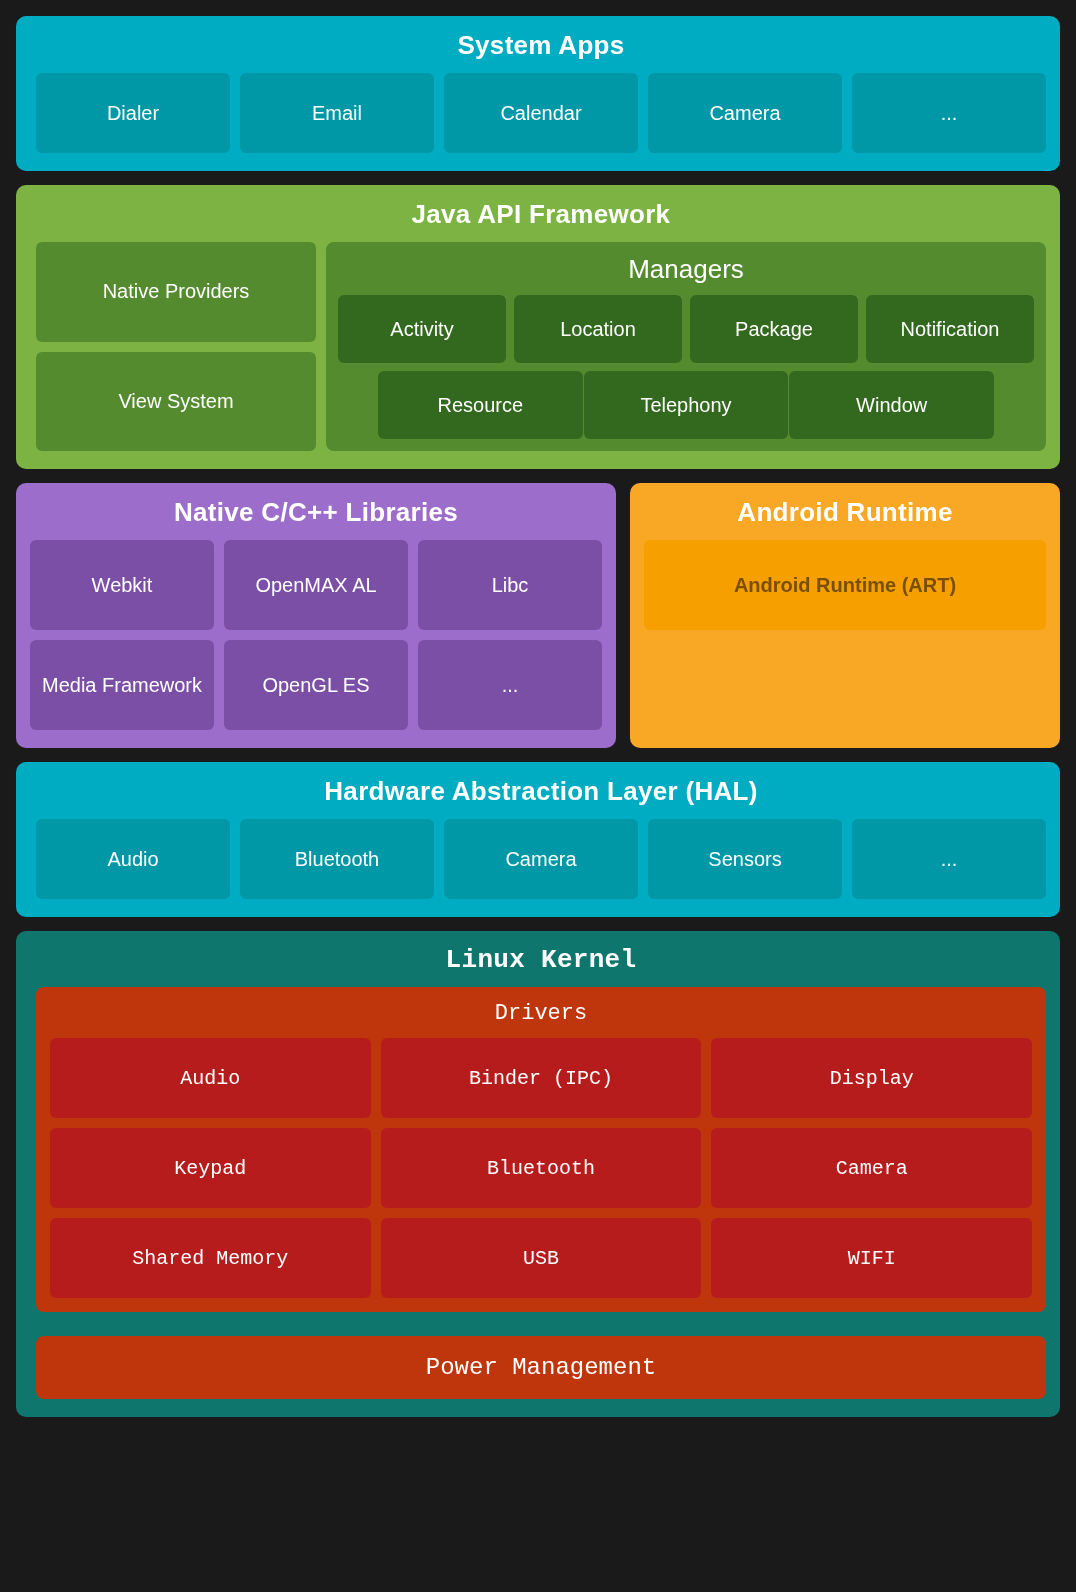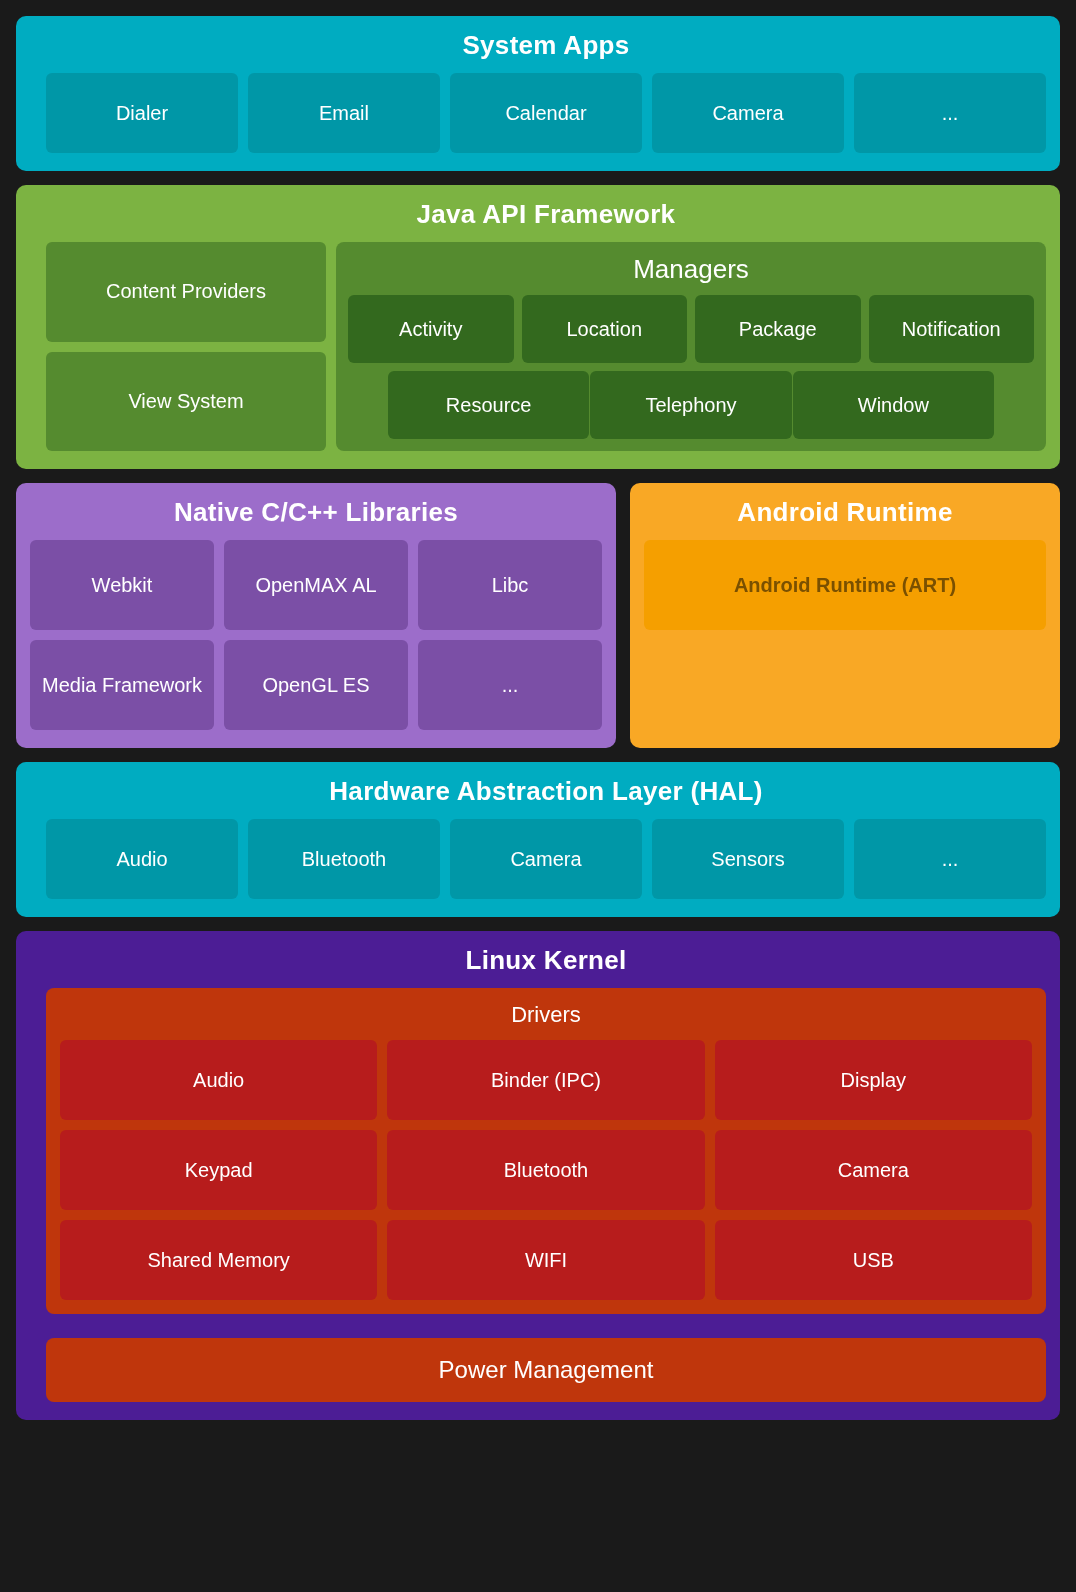--- a/index.html
+++ b/index.html
@@ -4,21 +4,21 @@
   <style>
     * { box-sizing: border-box; margin: 0; padding: 0; }
     body {
       background: #1a1a1a;
       font-family: 'Segoe UI', Arial, sans-serif;
       padding: 16px;
       width: 1076px;
     }
     .layer {
       border-radius: 10px;
-      padding: 14px 14px 18px 30px;
+      padding: 14px 14px 18px 20px;
       margin-bottom: 14px;
     }
     .layer-title {
       text-align: center;
       font-size: 26px;
       font-weight: 600;
       color: white;
       margin-bottom: 12px;
       letter-spacing: 0.3px;
     }
@@ -64,21 +64,21 @@
     .android-runtime .layer-title { color: white; }
     .runtime-items { display: flex; flex-direction: column; gap: 10px; }
     .android-runtime .item-box { background: #f59f00; min-height: 90px; color: #7a5000; font-weight: 600; font-size: 20px; }
 
     
     .hal { background: #00acc1; }
     .hal-row { display: grid; grid-template-columns: repeat(5, 1fr); gap: 10px; }
     .hal .item-box { background: #0097a7; min-height: 80px; }
 
     
-    .linux-kernel { background: #4c1d95; }
+    .linux-kernel { background: #0f766e; font-family: Liberation Mono, monospace; }
     .linux-kernel .layer-title { color: white; }
     .drivers-box { background: #bf360c; border-radius: 8px; padding: 14px; margin-top: 8px; }
     .drivers-title { text-align: center; font-size: 22px; color: white; margin-bottom: 12px; }
     .drivers-grid { display: grid; grid-template-columns: repeat(3, 1fr); gap: 10px; }
     .linux-kernel .item-box { background: #b71c1c; min-height: 80px; }
     .power-mgmt { background: #bf360c; border-radius: 8px; padding: 18px; margin-top: 24px; text-align: center; font-size: 24px; color: white; font-weight: 500; }
   </style>
 </head>
 <body>
 
@@ -90,21 +90,21 @@
       <div class="item-box">Calendar</div>
       <div class="item-box">Camera</div>
       <div class="item-box">...</div>
     </div>
 </div>
 
 <div class="layer java-api">
   <div class="layer-title">Java API Framework</div>
   <div class="java-api-inner">
     <div class="java-api-left">
-      <div class="item-box">Content Providers</div>
+      <div class="item-box">Native Providers</div>
       <div class="item-box">View System</div>
     </div>
     <div class="java-api-right">
       <div class="managers-title">Managers</div>
       <div class="managers-row">
       <div class="item-box">Activity</div>
           <div class="item-box">Location</div>
           <div class="item-box">Package</div>
           <div class="item-box">Notification</div>
         </div>
@@ -153,18 +153,18 @@
   <div class="drivers-box">
     <div class="drivers-title">Drivers</div>
     <div class="drivers-grid">
     <div class="item-box">Audio</div>
         <div class="item-box">Binder (IPC)</div>
         <div class="item-box">Display</div>
         <div class="item-box">Keypad</div>
         <div class="item-box">Bluetooth</div>
         <div class="item-box">Camera</div>
         <div class="item-box">Shared Memory</div>
+        <div class="item-box">USB</div>
         <div class="item-box">WIFI</div>
-        <div class="item-box">USB</div>
       </div>
   </div>
   <div class="power-mgmt">Power Management</div>
 </div>
 
 </body></html>

